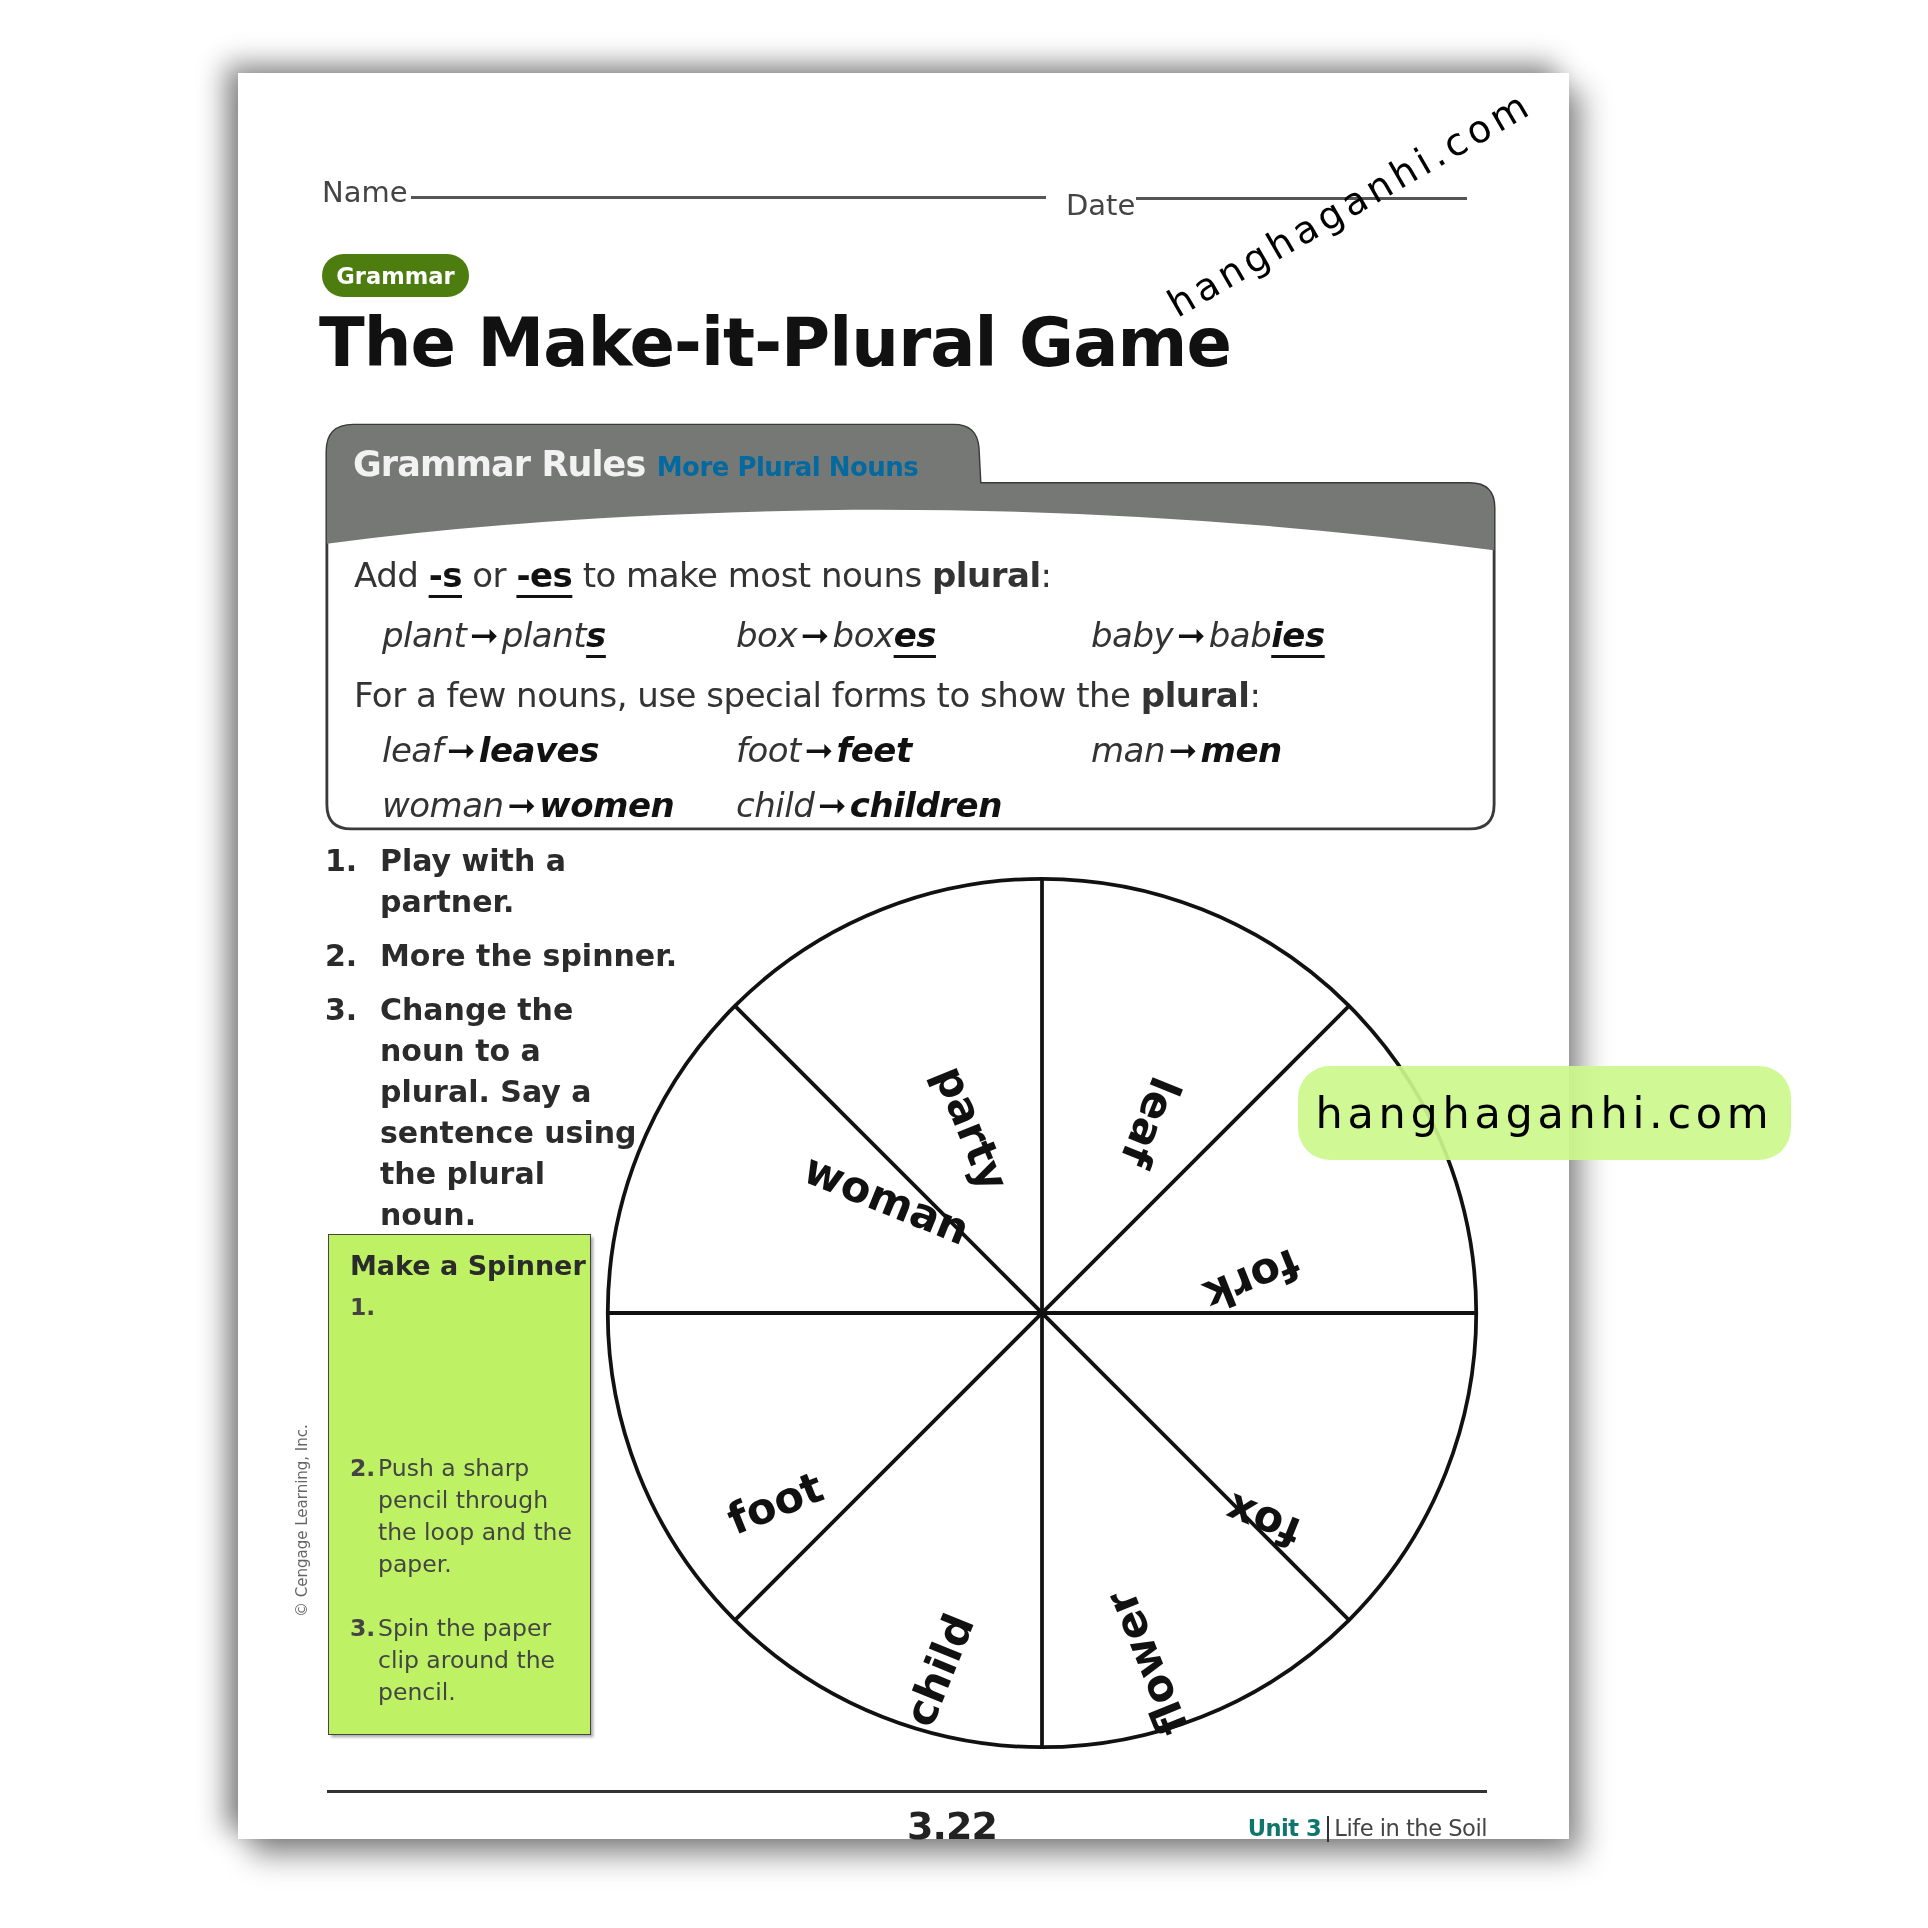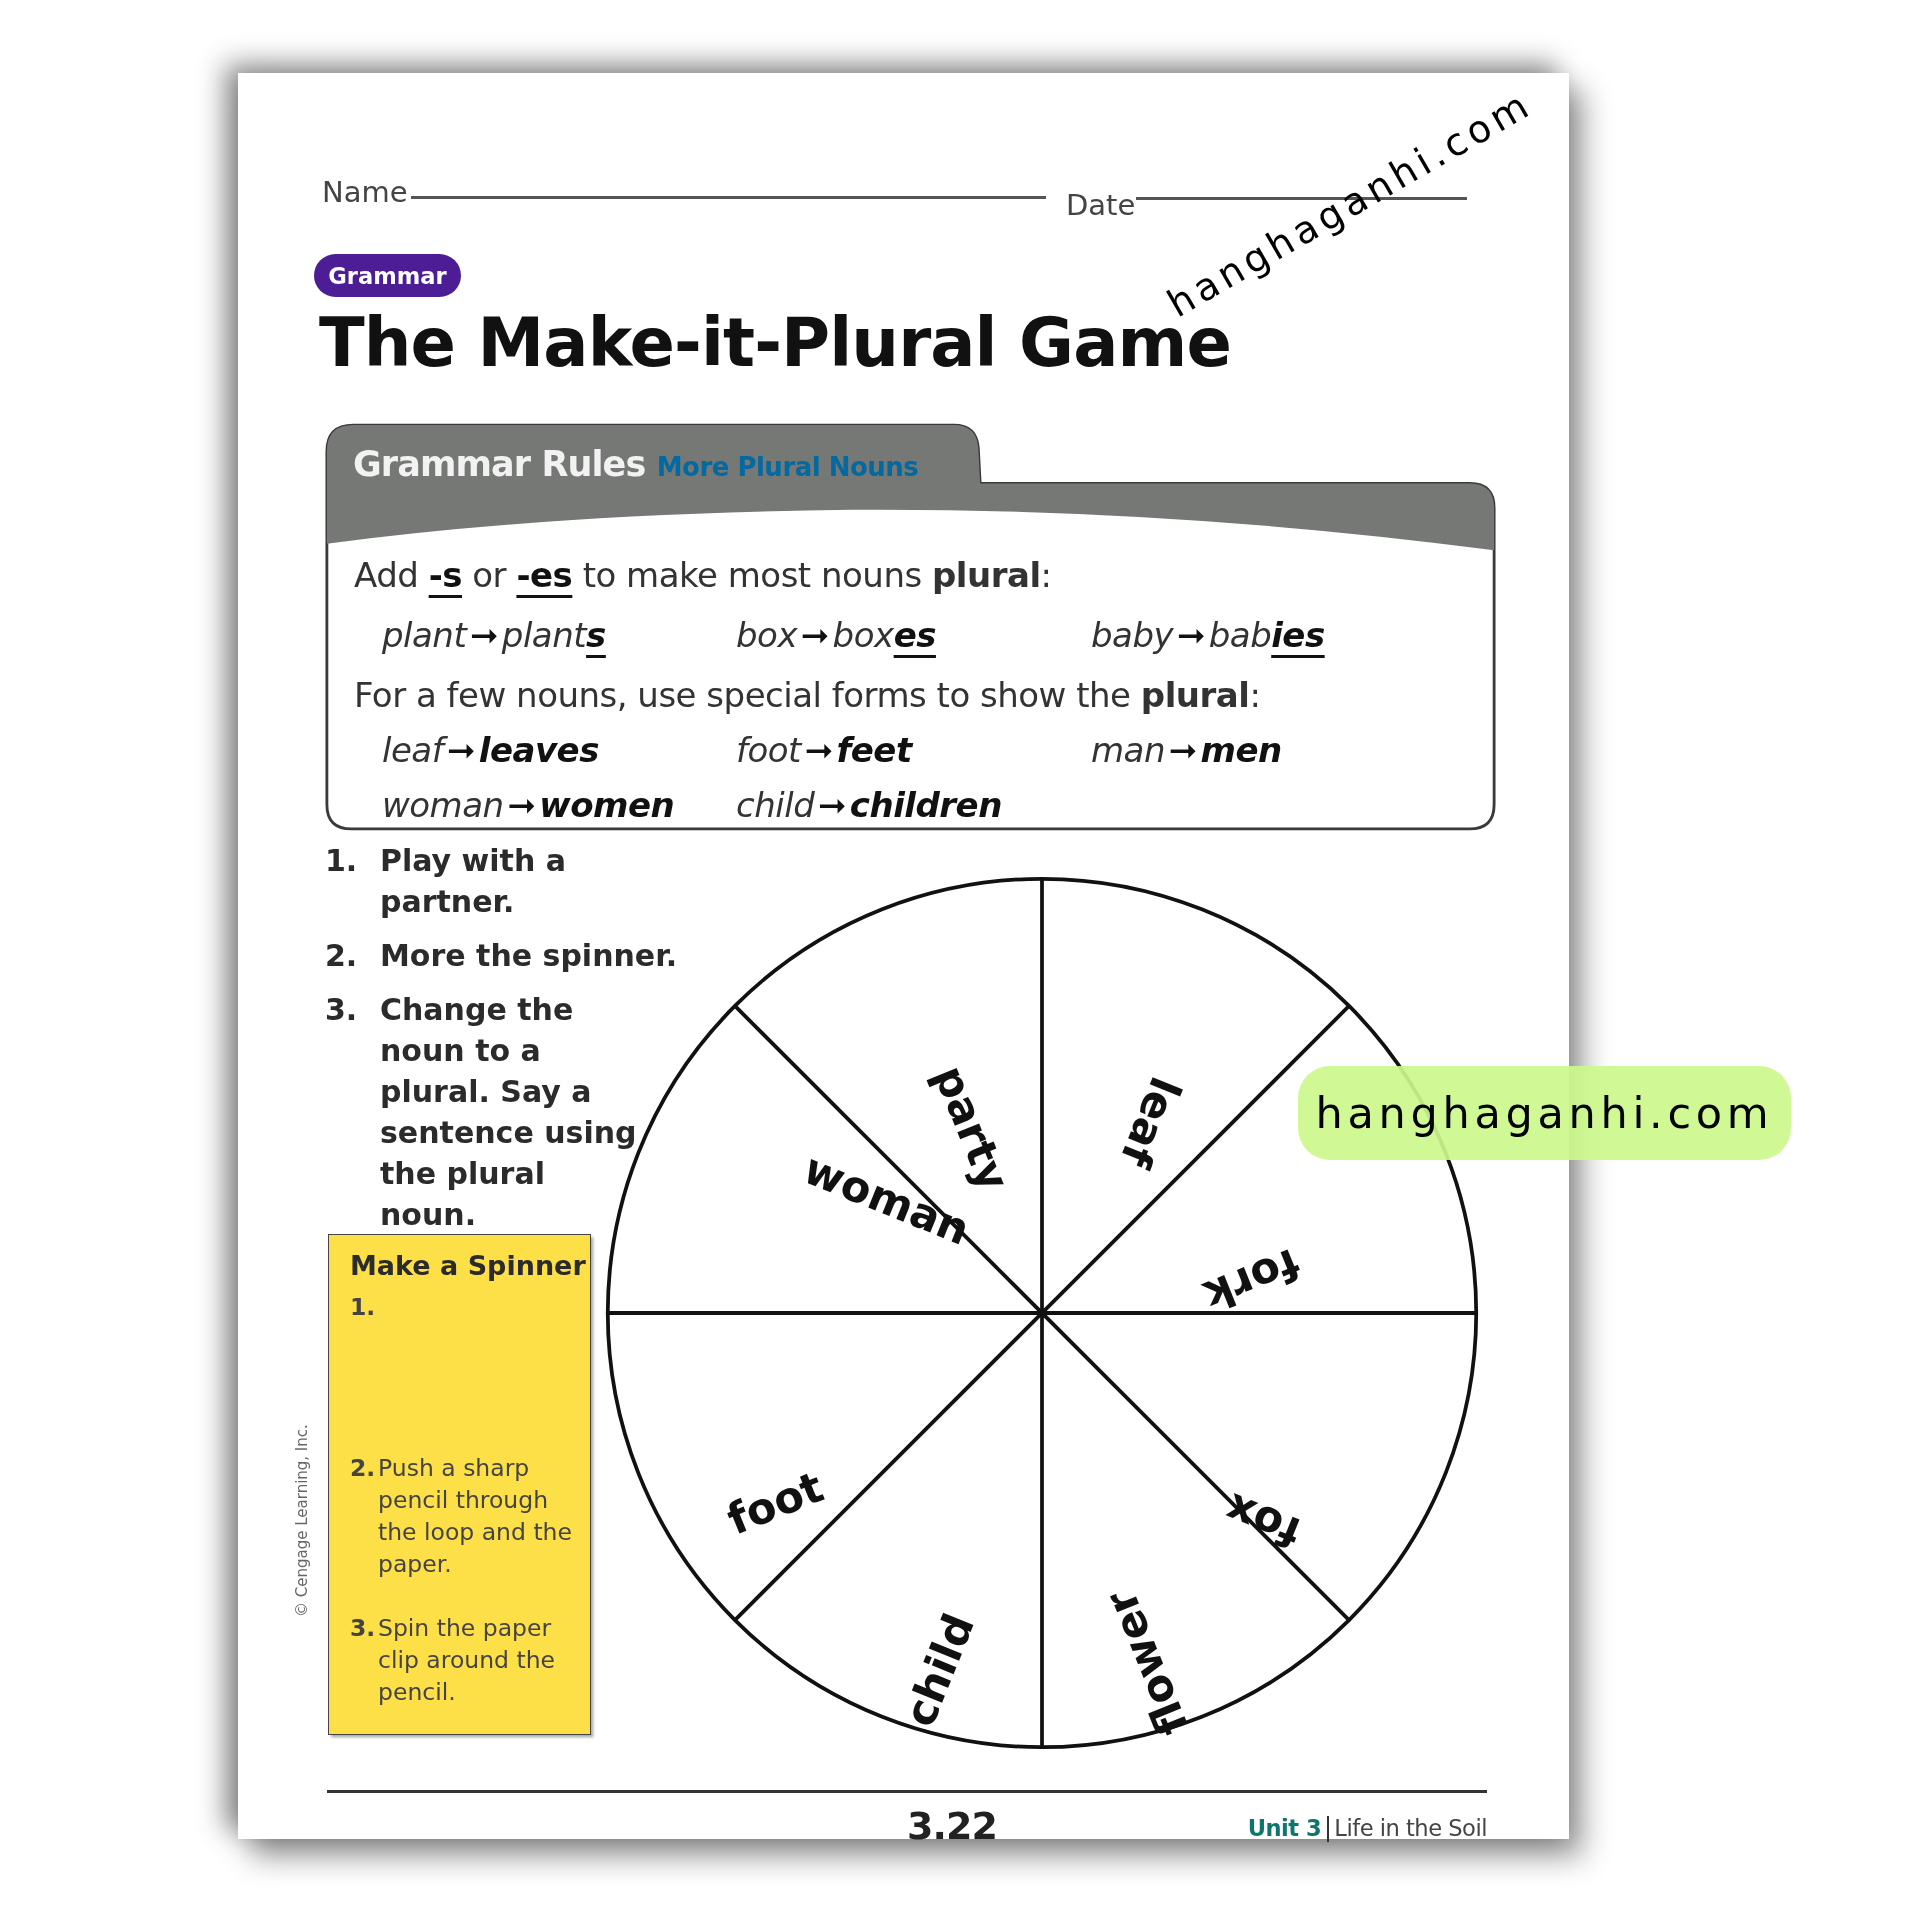--- a/index.html
+++ b/index.html
@@ -2,37 +2,37 @@
 <html style="font-size:15px"><head>
 <meta charset="utf-8">
 <style>
   html,body{margin:0;padding:0;}
   body{width:1928px;height:1928px;background:#ffffff;position:relative;overflow:hidden;font-family:"DejaVu Sans","Liberation Sans",sans-serif;color:#1a1a1a;}
   .page{position:absolute;left:238px;top:73px;width:1331px;height:1766px;background:#fff;
         box-shadow:-13px -9.4px 26px rgba(0,0,0,0.45), 13px 17px 28px rgba(0,0,0,0.42);}
   .abs{position:absolute;}
   .lbl{font-size:29px;color:#444;}
   .rule-line{position:absolute;height:2.8px;background:#555;}
-  .badge{position:absolute;left:76px;top:181px;width:147px;height:43px;background:#4c1d95;border-radius:21.7px;
+  .badge{position:absolute;left:84px;top:181px;width:147px;height:43px;background:#4d7c0f;border-radius:21.7px;
          color:#fff;font-weight:bold;font-size:22.6px;display:flex;align-items:center;justify-content:center;}
   .title{position:absolute;left:81px;top:231px;font-size:67px;font-weight:bold;letter-spacing:-0.9px;color:#111;white-space:nowrap;text-align:right;}
   .rules-box{position:absolute;left:87px;top:350px;width:1171px;height:408px;}
   .rules-box svg{position:absolute;left:0;top:0;}
   .rules-head{position:absolute;left:28px;top:21px;white-space:nowrap;}
   .rules-head .h1{color:#f2f2f2;font-weight:bold;font-size:35px;letter-spacing:-0.9px;}
   .rules-head .h2{color:#0369a1;font-weight:bold;font-size:26px;margin-left:11.3px;letter-spacing:-0.5px;}
   .rline{position:absolute;left:29px;font-size:34px;color:#333;white-space:nowrap;letter-spacing:-0.5px;}
   .ex{position:absolute;font-size:34px;font-style:italic;color:#333;white-space:nowrap;letter-spacing:-0.5px;}
   .ex b{font-weight:bold;color:#111;}
   .u{text-decoration:underline;text-decoration-thickness:2.8px;text-underline-offset:7.5px;font-weight:bold;color:#111;}
   .arrow{font-style:normal;font-weight:bold;color:#111;margin:0 3.8px;}
   .steps{position:absolute;left:87px;top:767px;width:358px;}
   .step{position:relative;font-size:30px;font-weight:bold;color:#2b2b2b;line-height:41px;margin-bottom:13px;padding-left:55px;}
   .step .n{position:absolute;left:0;top:0;}
-  .spinbox{position:absolute;left:90px;top:1161px;width:261px;height:499px;border:1.9px solid #444;box-shadow:2.8px 2.8px 2.8px rgba(0,0,0,0.35);background:#fde047;}
+  .spinbox{position:absolute;left:90px;top:1161px;width:261px;height:499px;border:1.9px solid #444;box-shadow:2.8px 2.8px 2.8px rgba(0,0,0,0.35);background:#bef264;}
   .spinbox .hd{position:absolute;left:21px;top:15px;font-size:27px;font-weight:bold;color:#2b2b2b;white-space:nowrap;}
   .spinbox .it{position:absolute;left:21px;font-size:23.5px;color:#444;line-height:32px;padding-left:28px;width:198px;}
   .spinbox .it .n{position:absolute;left:0;top:0;font-weight:bold;}
   .copyright{position:absolute;left:55px;top:1544px;transform:rotate(-90deg);transform-origin:left top;font-size:15px;color:#666;white-space:nowrap;}
   .wheel{position:absolute;left:366px;top:802px;}
   .word{position:absolute;font-size:43px;font-weight:bold;color:#111;white-space:nowrap;transform-origin:center center;}
   .footer-line{position:absolute;left:89px;top:1717px;width:1160px;height:2.8px;background:#333;}
   .page-num{position:absolute;left:669px;top:1731px;font-size:38px;font-weight:bold;color:#222;letter-spacing:-0.9px;}
   .unit{position:absolute;right:82px;top:1742px;font-size:22.6px;color:#444;white-space:nowrap;letter-spacing:-0.5px;}
   .unit b{color:#0f766e;}

